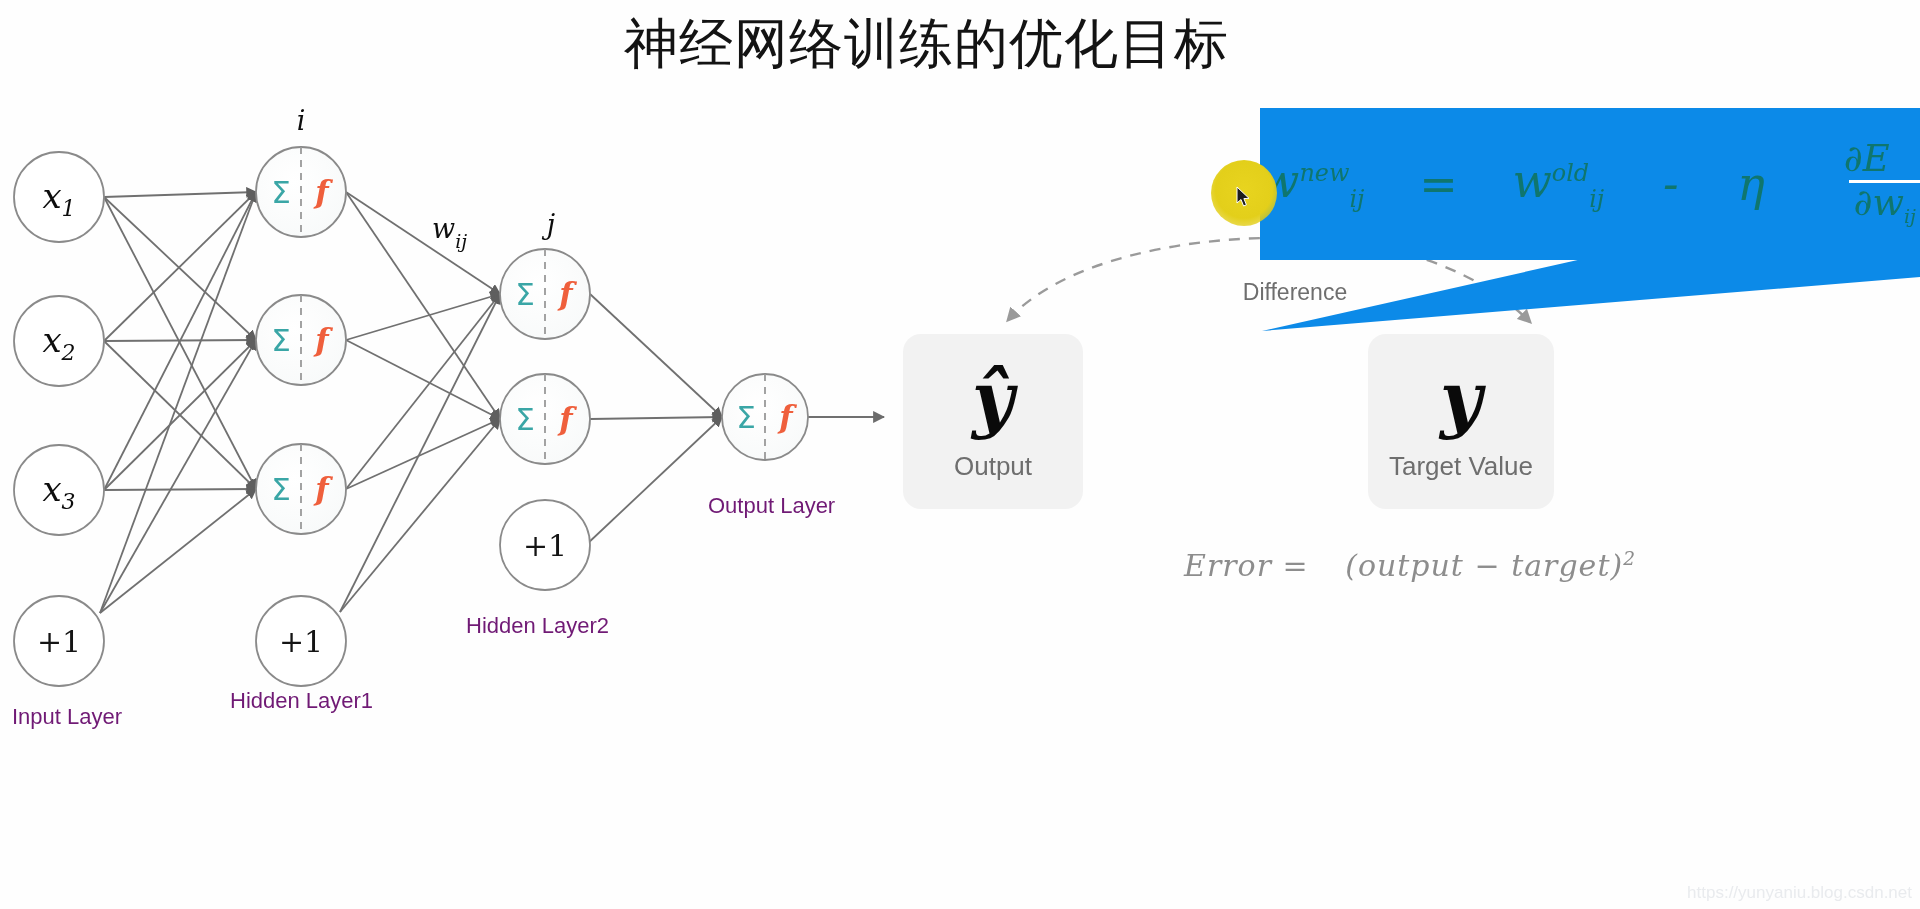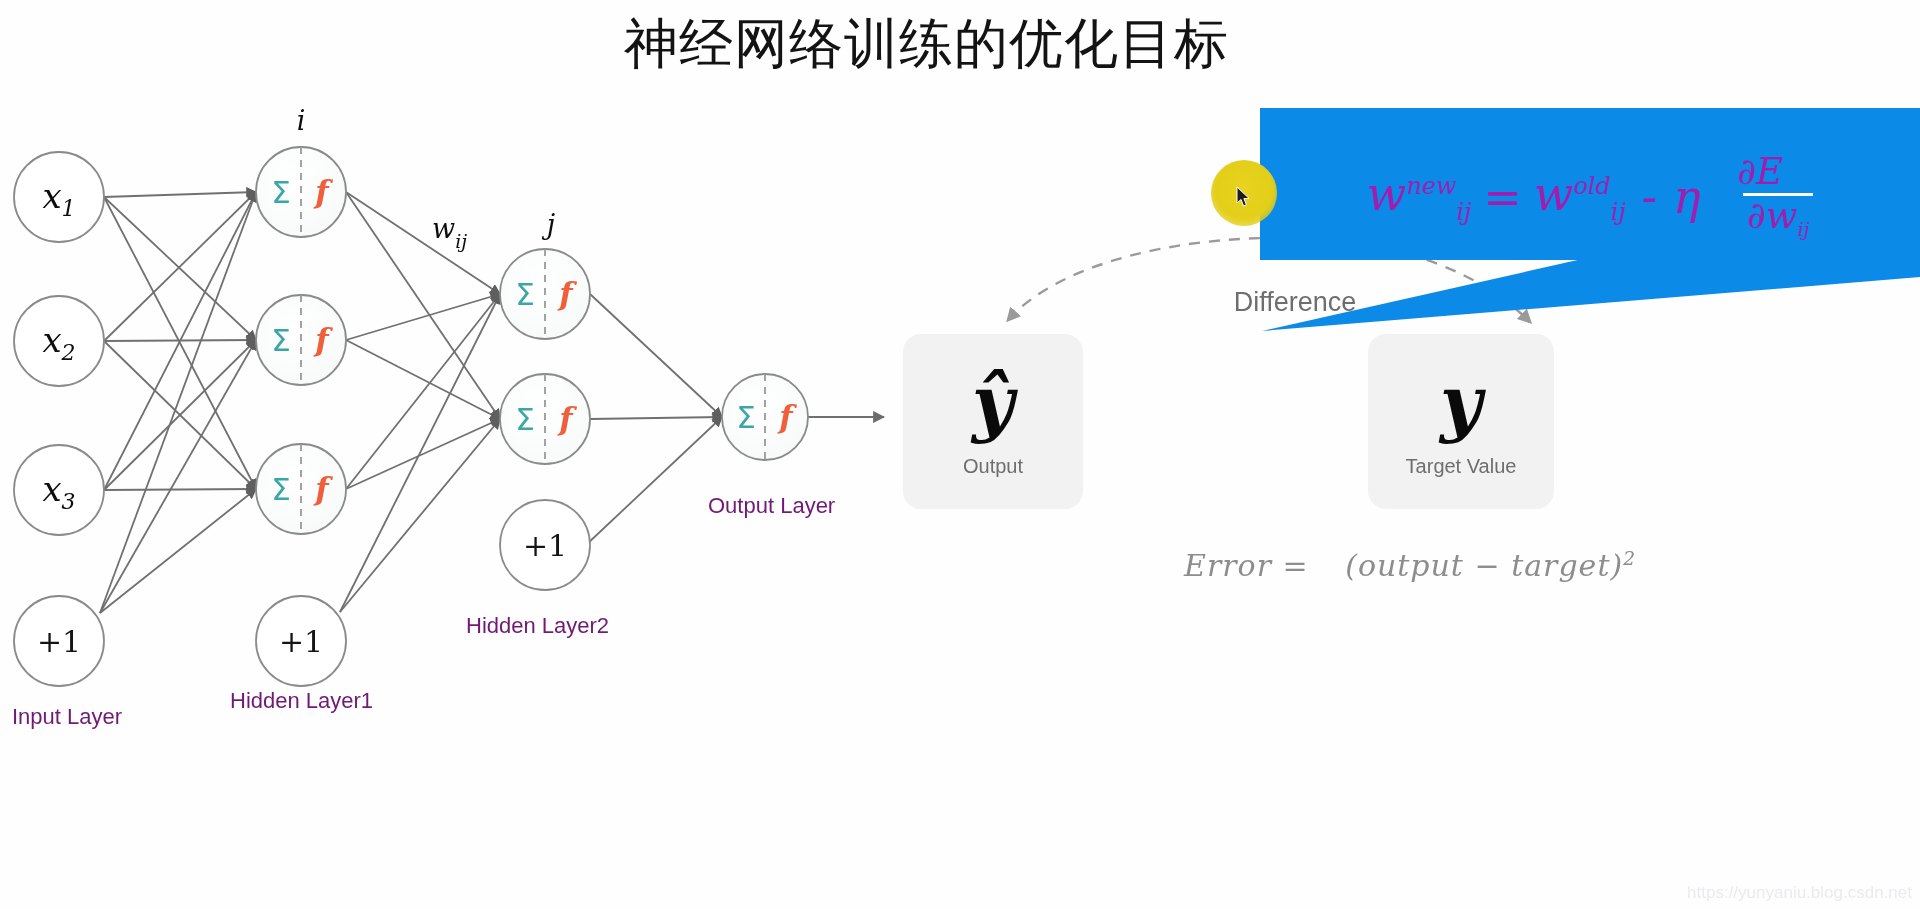--- a/index.html
+++ b/index.html
@@ -58,26 +58,26 @@
   #formula-tail {
     position: absolute;
     left: 1260px;
     top: 255px;
     width: 660px;
     height: 85px;
     pointer-events: none;
   }
   #formula-text {
     position: absolute;
-    left: 0; top: 13px;
+    left: 0; top: 0;
     width: 660px; height: 152px;
     display: flex;
     align-items: center;
-    justify-content: center;
-    color: #a21caf;
+    justify-content: space-between;
+    color: #0f766e;
     font-family: "DejaVu Serif", "Liberation Serif", serif;
     font-style: italic;
     font-size: 46px;
     white-space: nowrap;
     letter-spacing: 0px;
   }
   .sup { font-size: 0.52em; vertical-align: super; font-style: italic; }
   .sub { font-size: 0.52em; vertical-align: sub; font-style: italic; }
   .frac {
     display: inline-flex;
@@ -120,24 +120,24 @@
     font-size: 30px;
     color: #111111;
     white-space: nowrap;
   }
   #eta-note .eta { font-family: "DejaVu Serif", serif; font-style: italic; }
 
   
   #difference-label {
     position: absolute;
     left: 1130px;
-    top: 287px;
+    top: 279px;
     width: 330px;
     text-align: center;
-    font-size: 27px;
+    font-size: 23px;
     color: #6e6e6e;
     white-space: nowrap;
   }
 
   
   .value-box {
     position: absolute;
     background: #f2f2f2;
     border-radius: 18px;
     display: flex;
@@ -151,21 +151,21 @@
     font-family: "DejaVu Serif", "Liberation Serif", serif;
     font-style: italic;
     font-weight: bold;
     font-size: 72px;
     color: #0a0a0a;
     line-height: 0.95;
     margin-top: 4px;
   }
   .value-caption {
     margin-top: 18px;
-    font-size: 20px;
+    font-size: 26px;
     color: #6e6e6e;
     white-space: nowrap;
   }
 
   
   #error-formula {
     position: absolute;
     left: 1040px;
     top: 548px;
     width: 740px;

